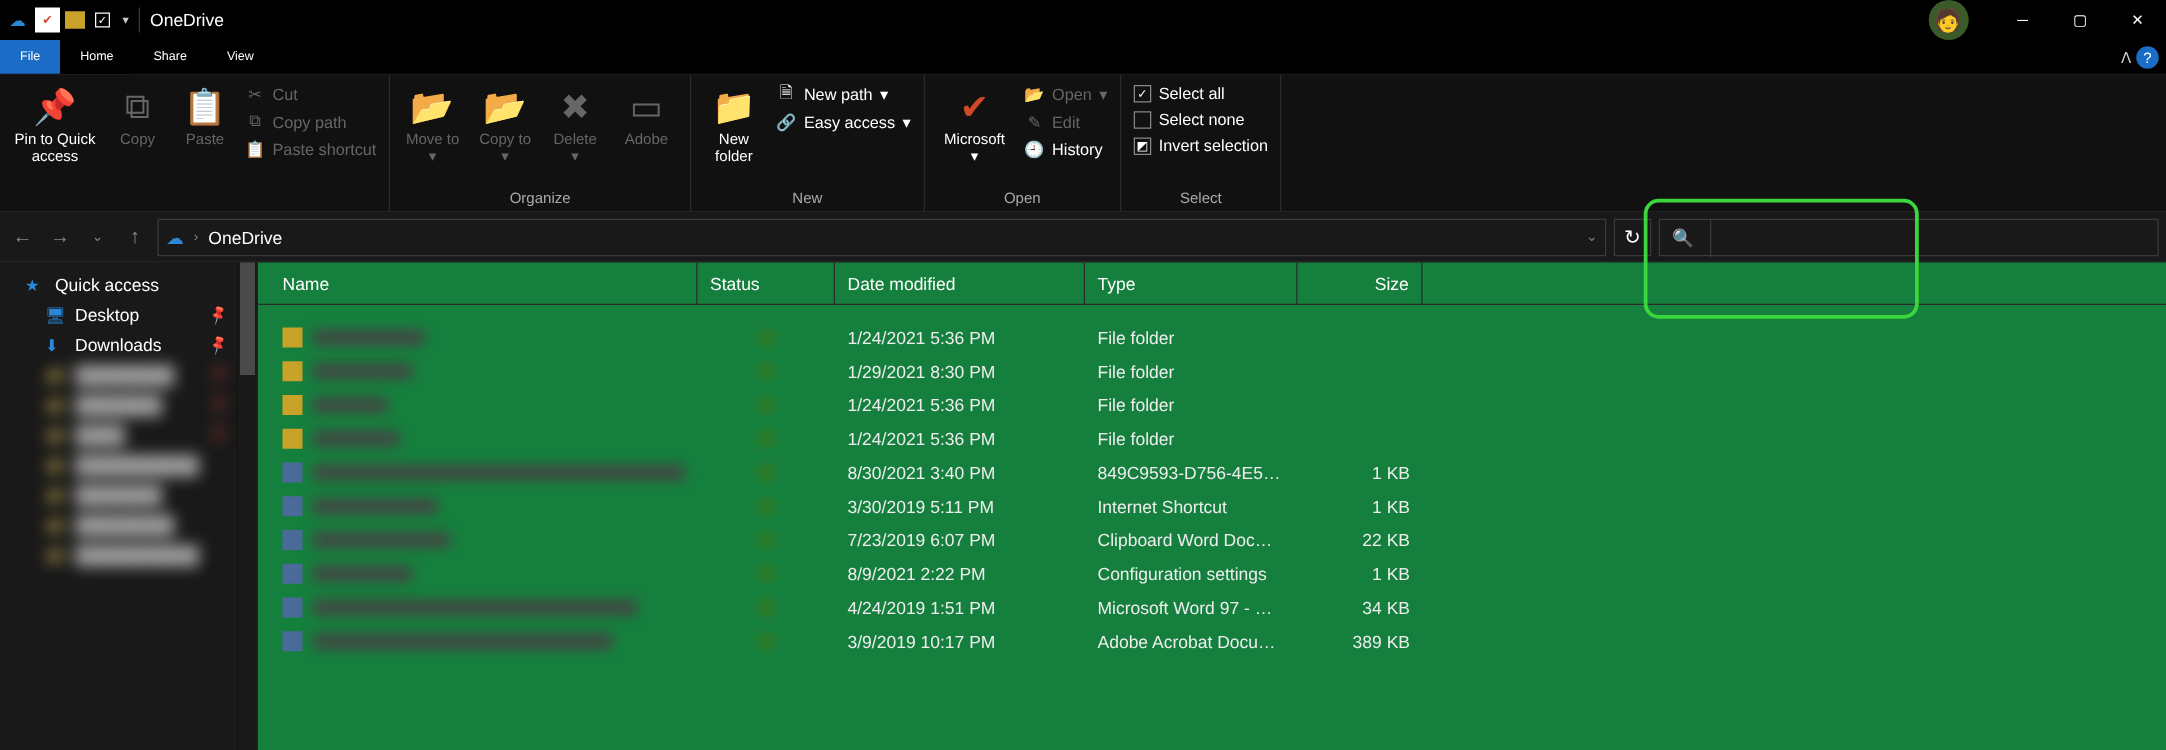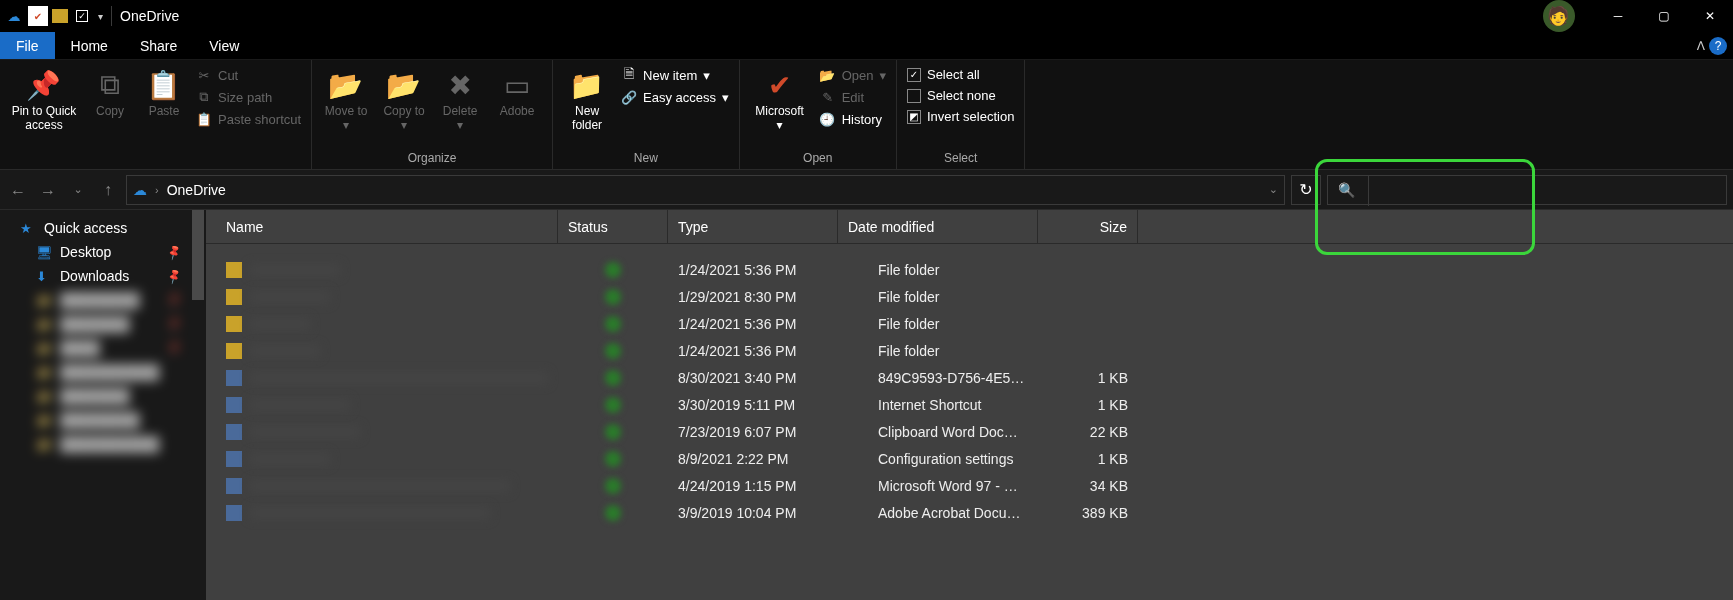--- a/index.html
+++ b/index.html
@@ -9,21 +9,21 @@
 .titlebar .qat { display: flex; gap: 4px; align-items: center; }
 .titlebar .qat-icon { width: 20px; height: 20px; display: flex; align-items: center; justify-content: center; font-size: 13px; }
 .titlebar .qat-dd { font-size: 10px; color: #ccc; margin-left: 2px; }
 .titlebar .sep { width: 1px; height: 20px; background: #3a3a3a; margin: 0 8px; }
 .titlebar .title { font-size: 14px; color: #fff; }
 .titlebar .right { margin-left: auto; display: flex; align-items: center; gap: 0; }
 .titlebar .avatar { width: 32px; height: 32px; border-radius: 50%; background: #3a5a2a; margin-right: 20px; display:flex; align-items:center; justify-content:center; font-size:18px; }
 .titlebar .winbtn { width: 46px; height: 32px; display: flex; align-items: center; justify-content: center; font-size: 12px; color: #fff; }
 
 .tabs { height: 28px; background: #000; display: flex; border-bottom: 1px solid #1a1a1a; }
-.tab { padding: 4px 16px; font-size: 14px; color: #fff; display: flex; align-items: center; }
+.tab { padding: 4px 16px; font-size: 10px; color: #fff; display: flex; align-items: center; }
 .tab.file { background: #1a6cc7; }
 .tab.active { background: #000; }
 .tabs .right { margin-left: auto; display: flex; align-items: center; padding-right: 6px; gap: 4px; }
 .tabs .chev { font-size: 12px; color: #ccc; }
 .help-circle { width:18px; height:18px; border-radius:50%; background:#1a6cc7; color:#fff; font-size:12px; display:flex; align-items:center; justify-content:center; }
 
 .ribbon { height: 110px; background: #111; display: flex; border-bottom: 1px solid #2a2a2a; }
 .group { display: flex; flex-direction: column; border-right: 1px solid #2a2a2a; padding: 2px 8px 0 8px; }
 .group-body { flex: 1; display: flex; align-items: flex-start; gap: 6px; padding-top: 4px; }
 .group-label { font-size: 12px; color: #aaa; text-align: center; padding: 2px 0 4px 0; }
@@ -53,21 +53,21 @@
 
 .content { display:flex; height:390px; }
 .sidebar { width:190px; background:#191919; overflow:hidden; padding-top:6px; }
 .sb-item { display:flex; align-items:center; gap:8px; padding:4px 8px 4px 20px; font-size:14px; }
 .sb-item .ic { width:16px; font-size:13px; }
 .sb-item .pin { margin-left:auto; color:#888; font-size:11px; transform:rotate(-30deg); }
 .sb-blur { filter: blur(6px); opacity:0.6; }
 .scroll-track { width:16px; background:#191919; position:relative; }
 .scroll-thumb { position:absolute; top:0; width:12px; left:2px; height:90px; background:#4a4a4a; }
 
-.files { flex:1; background:#404040; display:flex; flex-direction:column; }
+.files { flex:1; background:#15803d; display:flex; flex-direction:column; }
 .cols { height:34px; display:flex; align-items:center; border-bottom:1px solid #2a2a2a; font-size:14px; color:#fff; }
 .col { padding:0 10px; border-right:1px solid #2a2a2a; height:100%; display:flex; align-items:center; }
 .c-name { width:352px; padding-left:20px; }
 .c-status { width:110px; }
 .c-date { width:200px; }
 .c-type { width:170px; }
 .c-size { width:100px; justify-content:flex-end; }
 .rows { flex:1; overflow:hidden; }
 .row { height:27px; display:flex; align-items:center; font-size:14px; }
 .row .rc { padding:0 10px;margin-top:24px; }
@@ -129,21 +129,21 @@
         <div class="icon">📋</div>
         <div class="lbl">Paste</div>
       </div>
       <div class="smallstack">
         <div class="smallbtn dis">
             <span class="ic">✂</span>
             <span>Cut</span>
           </div>
         <div class="smallbtn dis">
             <span class="ic">⧉</span>
-            <span>Size path</span>
+            <span>Copy path</span>
           </div>
         <div class="smallbtn dis">
             <span class="ic">📋</span>
             <span>Paste shortcut</span>
           </div>
       </div>
     </div>
   </div>
 
   <div class="group">
@@ -170,21 +170,21 @@
 
   <div class="group">
     <div class="group-body">
       <div class="bigbtn" style="width:52px">
         <div class="icon" style="color:#c9a22a">📁</div>
         <div class="lbl">New folder</div>
       </div>
       <div class="smallstack">
         <div class="smallbtn">
             <span class="ic">🗎</span>
-            <span>New item</span> 
+            <span>New path</span> 
             <span>▾</span>
           </div>
         <div class="smallbtn">
             <span class="ic">🔗</span>
             <span>Easy access</span> 
             <span>▾</span>
           </div>
       </div>
     </div>
     <div class="group-label">New</div>
@@ -309,22 +309,22 @@
   </div>
   <div class="scroll-track">
     <div class="scroll-thumb"></div>
   </div>
   <div class="files">
     <div class="cols" style="position:relative">
       <div class="col c-name">
           <span>Name</span>
         </div>
       <div class="col c-status">Status</div>
+      <div class="col c-date">Date modified</div>
       <div class="col c-type">Type</div>
-      <div class="col c-date">Date modified</div>
       <div class="col c-size">Size</div>
     </div>
     <div class="rows" id="rows">
         <div class="row">
           <div class="rc rc-name">
             <span class="fic" style=""></span>
             <span class="blurname" style="width:90px"></span>
           </div>
           <div class="rc rc-status">
             <span class="status-dot"></span>
@@ -418,31 +418,31 @@
           <div class="rc rc-size">1 KB</div>
         </div>
         <div class="row">
           <div class="rc rc-name">
             <span class="fic" style="background:#4a6a9a"></span>
             <span class="blurname" style="width:260px"></span>
           </div>
           <div class="rc rc-status">
             <span class="status-dot"></span>
           </div>
-          <div class="rc rc-date">4/24/2019 1:15 PM</div>
+          <div class="rc rc-date">4/24/2019 1:51 PM</div>
           <div class="rc rc-type">Microsoft Word 97 - …</div>
           <div class="rc rc-size">34 KB</div>
         </div>
         <div class="row">
           <div class="rc rc-name">
             <span class="fic" style="background:#4a6a9a"></span>
             <span class="blurname" style="width:240px"></span>
           </div>
           <div class="rc rc-status">
             <span class="status-dot"></span>
           </div>
-          <div class="rc rc-date">3/9/2019 10:04 PM</div>
+          <div class="rc rc-date">3/9/2019 10:17 PM</div>
           <div class="rc rc-type">Adobe Acrobat Docu…</div>
           <div class="rc rc-size">389 KB</div>
         </div>
       </div>
   </div>
 </div>
 
 </body></html>

